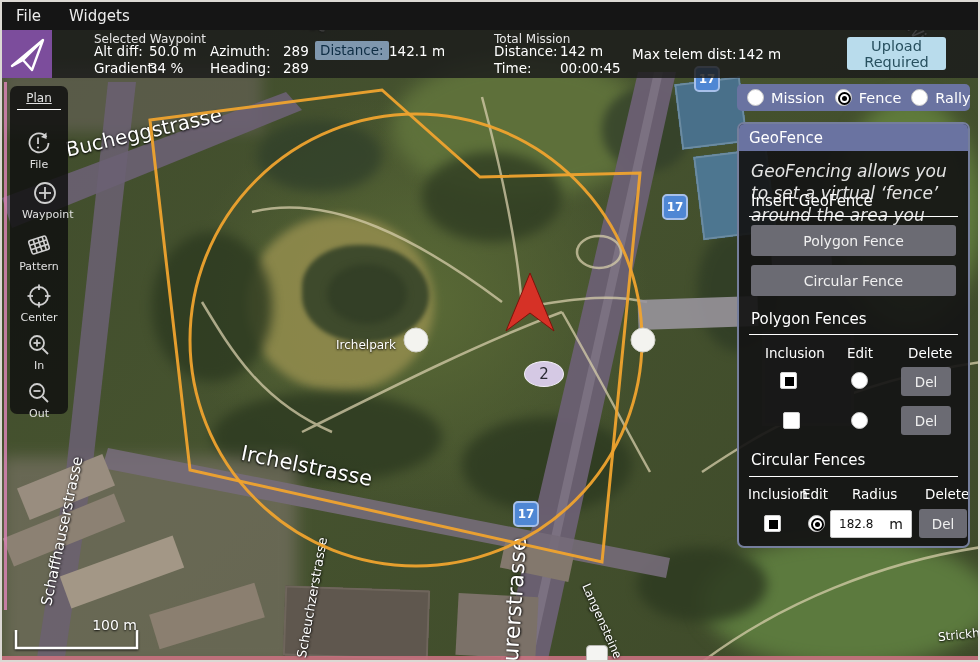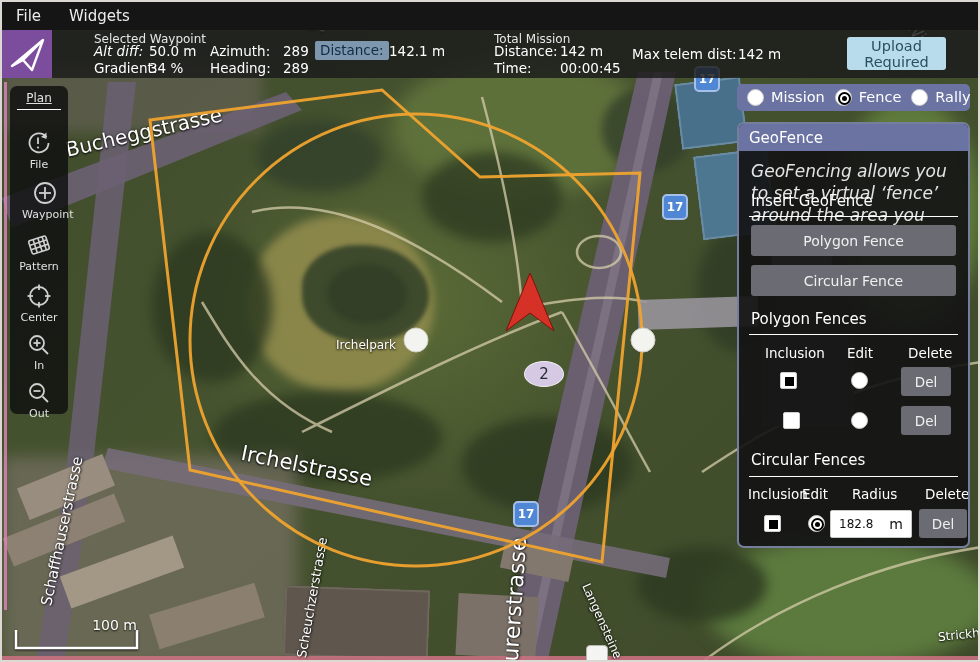--- a/index.html
+++ b/index.html
@@ -41,21 +41,21 @@
                  width:44px;margin:0 auto;text-decoration:underline;}
   .side-item{position:absolute;left:0;width:58px;text-align:center;}
   .side-item svg{display:block;margin:0 auto;}
   .side-item .lbl{font-size:11px;color:#e0e0e0;margin-top:1px;}
   
   .modebar{position:absolute;left:735px;top:82px;width:233px;height:27px;background:#6a73a1;border-radius:5px;
            z-index:15;display:flex;align-items:center;color:#fff;font-size:14.5px;}
   .radio{width:17px;height:17px;border-radius:50%;background:#fff;border:1px solid #c9c9c9;position:relative;flex:none;}
   .radio.sel::before{content:"";position:absolute;left:2px;top:2px;width:9px;height:9px;border:2px solid #000;border-radius:50%;}
   .radio.sel::after{content:"";position:absolute;left:6px;top:6px;width:5px;height:5px;background:#000;border-radius:50%;}
-  .mode-opt{display:flex;gap:7px;margin-left:10px;}
+  .mode-opt{display:flex;align-items:center;gap:7px;margin-left:10px;}
   .gf-panel{position:absolute;left:735px;top:120px;width:233px;height:426px;background:rgba(20,20,20,.93);
             border:2px solid #757e9c;border-radius:7px;z-index:15;overflow:hidden;}
   .gf-header{height:27px;background:#6a73a1;color:#fff;font-size:15px;display:flex;align-items:center;padding-left:10px;}
   .gf-desc{position:absolute;left:12px;top:36px;width:208px;font-size:17px;line-height:1.3;color:#e4e4e4;font-style:italic;}
   .gf-section{position:absolute;left:12px;font-size:15px;color:#fff;}
   .gf-hr{position:absolute;left:10px;width:209px;border-top:1px solid #fff;height:0;}
   .gf-btn{position:absolute;left:12px;width:205px;height:31px;background:#6b6b73;border:none;border-radius:3px;
           color:#f0f0f0;font-size:14px;display:flex;align-items:center;justify-content:center;}
   .gf-colhead{position:absolute;font-size:13.5px;color:#fff;}
   .del-btn{position:absolute;width:50px;height:29px;background:#6b6b73;border:none;border-radius:3px;color:#f0f0f0;
@@ -162,21 +162,21 @@
     <div class="scale-label">100 m</div>
   </div>
 
   <div class="menubar">
     <div class="menu-item">File</div>
     <div class="menu-item">Widgets</div>
   </div>
 
   <div class="toolbar">
     <div class="tb-small" style="left:92px;top:2px;">Selected Waypoint</div>
-    <div class="tb-label" style="left:92px;top:13px;font-style:italic;">Alt diff:</div>
+    <div class="tb-label" style="left:92px;top:13px;">Alt diff:</div>
     <div class="tb-value" style="left:147px;top:13px;">50.0 m</div>
     <div class="tb-label" style="left:92px;top:30px;">Gradient:</div>
     <div class="tb-value" style="left:147px;top:30px;">34 %</div>
     <div class="tb-label" style="left:208px;top:13px;">Azimuth:</div>
     <div class="tb-value" style="left:281px;top:13px;">289</div>
     <div class="tb-label" style="left:208px;top:30px;">Heading:</div>
     <div class="tb-value" style="left:281px;top:30px;">289</div>
     <div class="tb-label tb-highlight" style="left:313px;top:11px;">Distance:</div>
     <div class="tb-value" style="left:387px;top:13px;">142.1 m</div>
     <div class="tb-small" style="left:492px;top:2px;">Total Mission</div>

